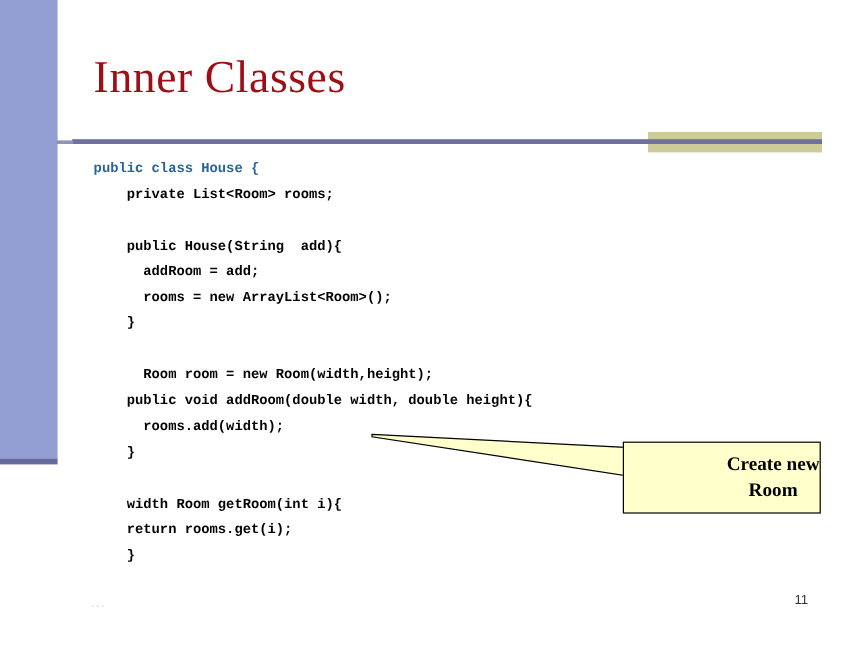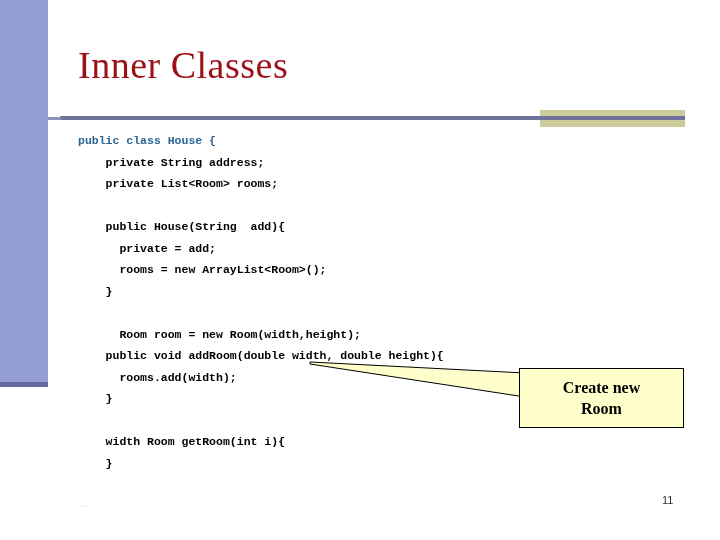--- a/index.html
+++ b/index.html
@@ -105,21 +105,21 @@
     position: absolute;
     left: 519px;
     top: 368px;
     width: 165px;
     height: 60px;
     background: #ffffcc;
     border: 1px solid #000000;
     box-sizing: border-box;
     display: flex;
     flex-direction: column;
-    align-items: center;
+    align-items: flex-end;
     justify-content: center;
   }
   .callout-text {
     font-family: "Liberation Serif", serif;
     font-size: 16px;
     font-weight: bold;
     color: #000000;
     text-align: center;
     line-height: 21px;
     white-space: pre-line;
@@ -153,34 +153,34 @@
   <div class="sidebar-foot"></div>
 
   <div class="slide-title">Inner Classes</div>
 
   <div class="rule-khaki"></div>
   <div class="rule-line"></div>
   <div class="rule-line-tip"></div>
 
   <div class="code-block" id="code-block">
       <div class="code-line header">public class House {</div>
-      <div class="code-line">    private String address;</div>
       <div class="code-line">    private List&lt;Room&gt; rooms;</div>
       <div class="code-line blank"> </div>
       <div class="code-line">    public House(String  add){</div>
-      <div class="code-line">      private = add;</div>
+      <div class="code-line">      addRoom = add;</div>
       <div class="code-line">      rooms = new ArrayList&lt;Room&gt;();</div>
       <div class="code-line">    }</div>
       <div class="code-line blank"> </div>
       <div class="code-line">      Room room = new Room(width,height);</div>
       <div class="code-line">    public void addRoom(double width, double height){</div>
       <div class="code-line">      rooms.add(width);</div>
       <div class="code-line">    }</div>
       <div class="code-line blank"> </div>
       <div class="code-line">    width Room getRoom(int i){</div>
+      <div class="code-line">    return rooms.get(i);</div>
       <div class="code-line">    }</div>
     </div>
 
   <svg class="callout-tail" viewBox="0 0 230 48" preserveAspectRatio="none">
     <polygon points="10,7 225,18 225,42 10,9" fill="#ffffcc" stroke="#000000" stroke-width="1"></polygon>
   </svg>
 
   <div class="callout-box">
     <div class="callout-text">Create new
 Room</div>

